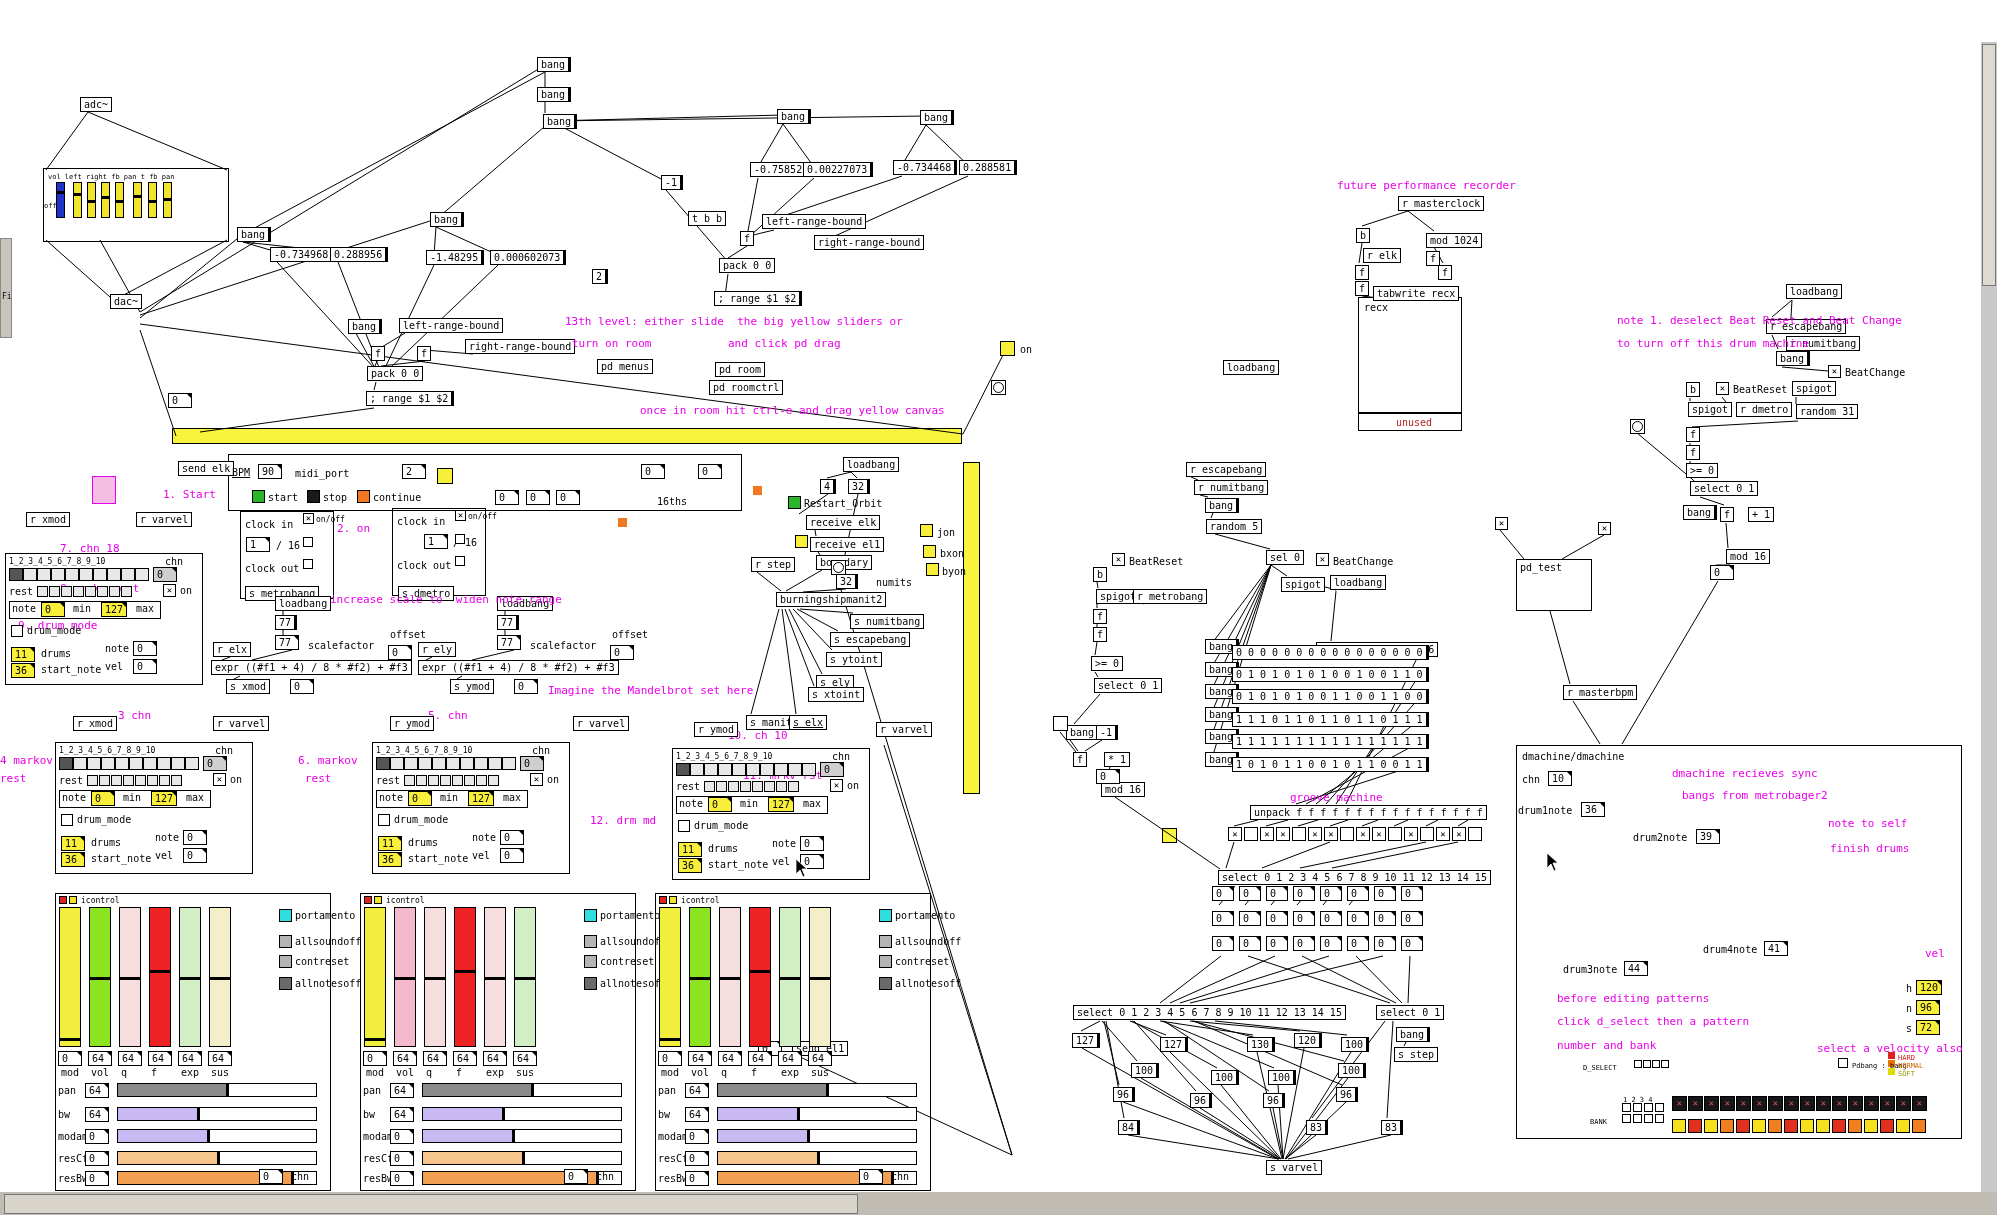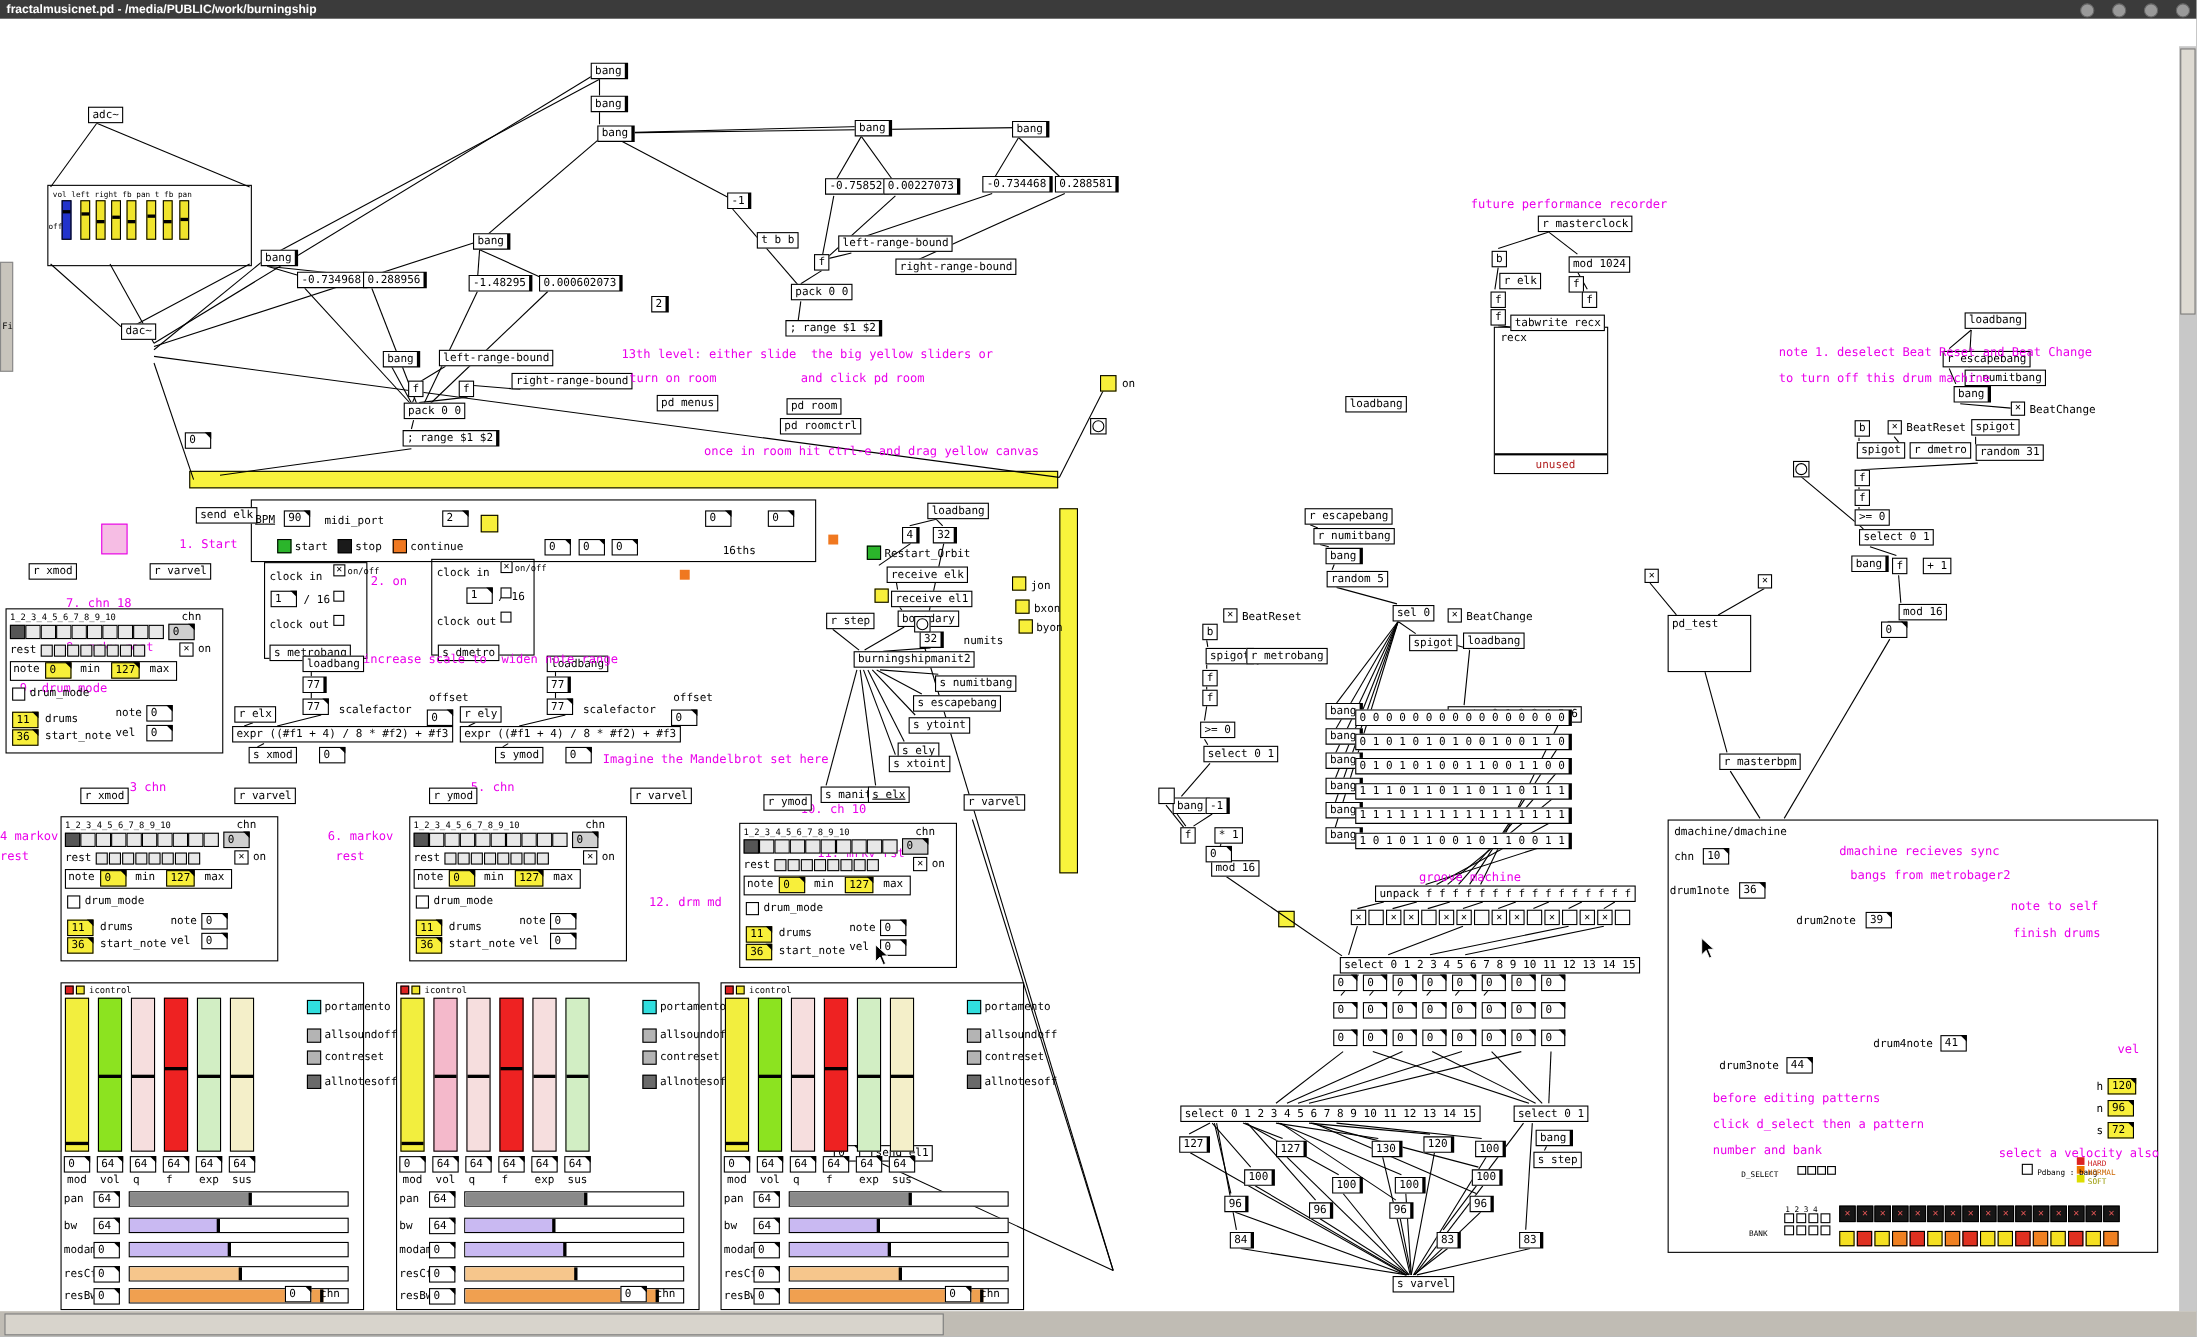--- a/index.html
+++ b/index.html
@@ -504,21 +504,21 @@
       <div class="lbl" style="left: 1906px; top: 1023px;">s</div>
       <div class="lbl tiny" style="left: 1583px; top: 1062px;">D_SELECT</div>
       <div class="lbl tiny" style="left: 1590px; top: 1116px;">BANK</div>
       <div class="lbl tiny" style="left: 1623px; top: 1094px;">1 2 3 4</div>
       <div class="lbl tiny" style="left: 1852px; top: 1060px;">Pdbang : bang</div>
       <div class="lbl tiny" style="left: 1898px; top: 1052px; color: rgb(204, 34, 34);">HARD</div>
       <div class="lbl tiny" style="left: 1898px; top: 1060px; color: rgb(204, 102, 0);">NORMAL</div>
       <div class="lbl tiny" style="left: 1898px; top: 1068px; color: rgb(153, 153, 0);">SOFT</div>
       <div class="lbl small" style="left: 2px; top: 291px;">Fi</div>
       <div class="cmt" style="left: 565px; top: 315px;">13th level: either slide  the big yellow sliders or</div>
-      <div class="cmt" style="left: 728px; top: 337px;">and click pd room</div>
+      <div class="cmt" style="left: 728px; top: 337px;">and click pd drag</div>
       <div class="cmt" style="left: 572px; top: 337px;">turn on room</div>
       <div class="cmt" style="left: 640px; top: 404px;">once in room hit ctrl-e and drag yellow canvas</div>
       <div class="cmt" style="left: 1337px; top: 179px;">future performance recorder</div>
       <div class="cmt" style="left: 1617px; top: 314px;">note 1. deselect Beat Reset and Beat Change</div>
       <div class="cmt" style="left: 1617px; top: 337px;">to turn off this drum machine</div>
       <div class="cmt" style="left: 163px; top: 488px;">1. Start</div>
       <div class="cmt" style="left: 337px; top: 522px;">2. on</div>
       <div class="cmt" style="left: 60px; top: 542px;">7. chn 18</div>
       <div class="cmt" style="left: 60px; top: 582px;">8. mrkv rest</div>
       <div class="cmt" style="left: 18px; top: 619px;">9. drum mode</div>
@@ -1048,28 +1048,19 @@
       <div class="fill" style="left: 1896px; top: 1119px; width: 14px; height: 14px; background: rgb(245, 224, 32); border: 1px solid rgb(0, 0, 0);"></div>
       <div class="tgl" style="left: 1912px; top: 1096px; width: 15px; height: 15px; background: rgb(22, 22, 22); color: rgb(224, 85, 85);">✕</div>
       <div class="fill" style="left: 1912px; top: 1119px; width: 14px; height: 14px; background: rgb(240, 128, 32); border: 1px solid rgb(0, 0, 0);"></div>
       <div class="cursor" style="left: 1546px; top: 852px; width: 14px; height: 20px;"><svg width="14" height="20" viewBox="0 0 14 20">
           <path d="M1 1 L1 16 L5 12 L8 19 L10 18 L7 11 L12 11 Z" fill="#000" stroke="#fff" stroke-width="0.8"></path>
         </svg></div>
       <div class="cursor" style="left: 795px; top: 858px; width: 14px; height: 20px;"><svg width="14" height="20" viewBox="0 0 14 20">
           <path d="M1 1 L1 16 L5 12 L8 19 L10 18 L7 11 L12 11 Z" fill="#000" stroke="#fff" stroke-width="0.8"></path>
         </svg></div>
     </div>
-  <div class="titlebar">
-    <span>fractalmusicnet.pd  - /media/PUBLIC/work/burningship</span>
-    <div class="winbtns">
-      <div class="winbtn"></div>
-      <div class="winbtn"></div>
-      <div class="winbtn"></div>
-      <div class="winbtn"></div>
-    </div>
-  </div>
   <div class="vsb">
     <div class="thumb"></div>
   </div>
   <div class="hsb">
     <div class="thumb"></div>
   </div>
 </div>
 
 </body></html>

